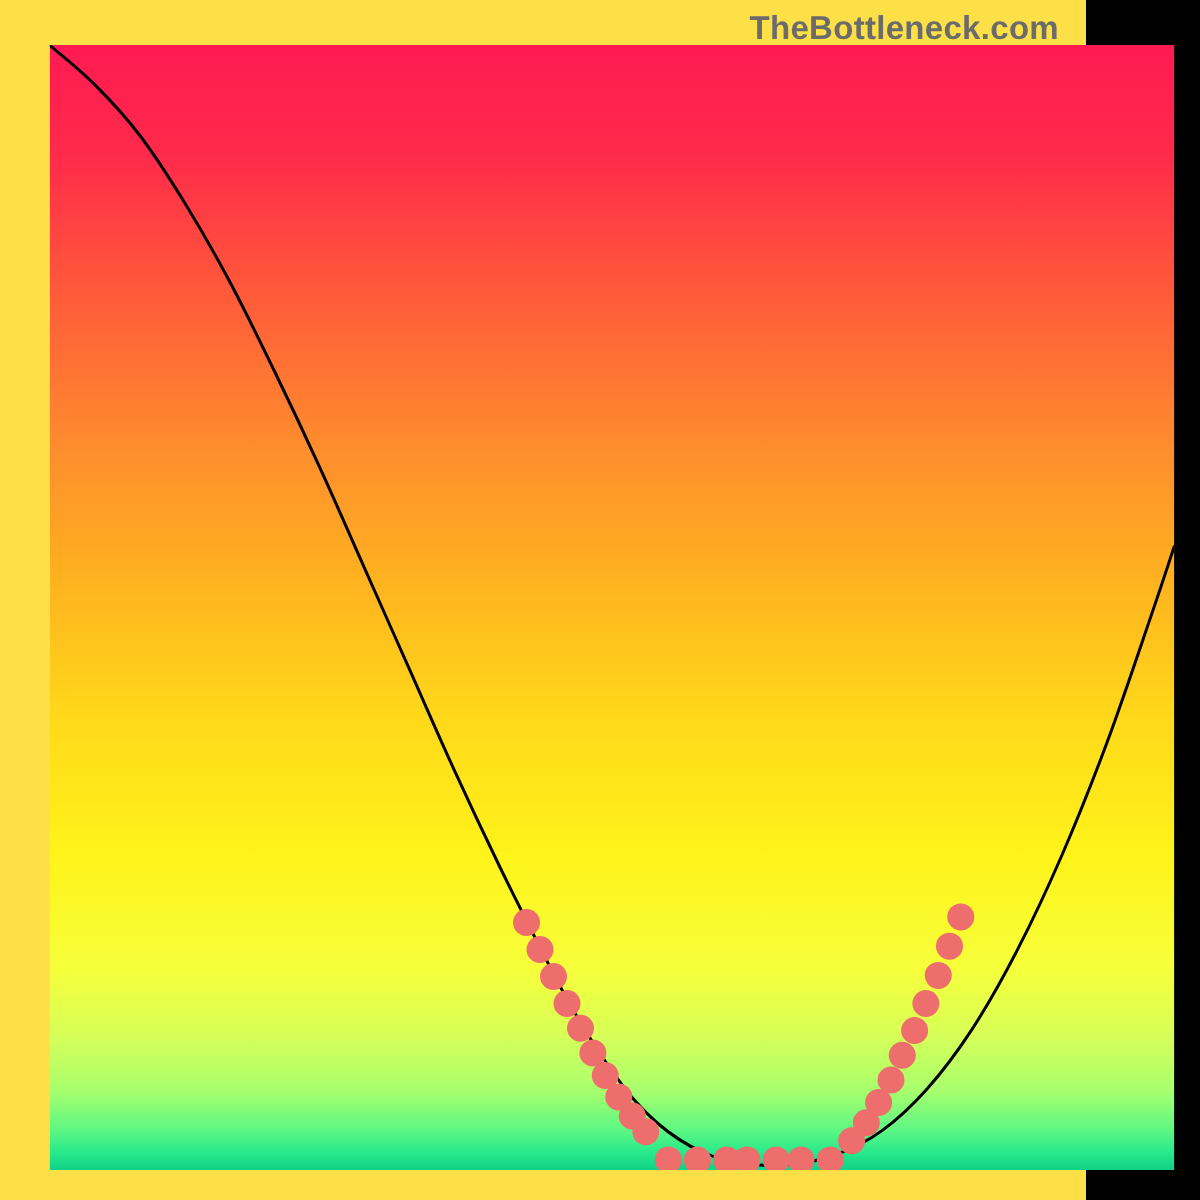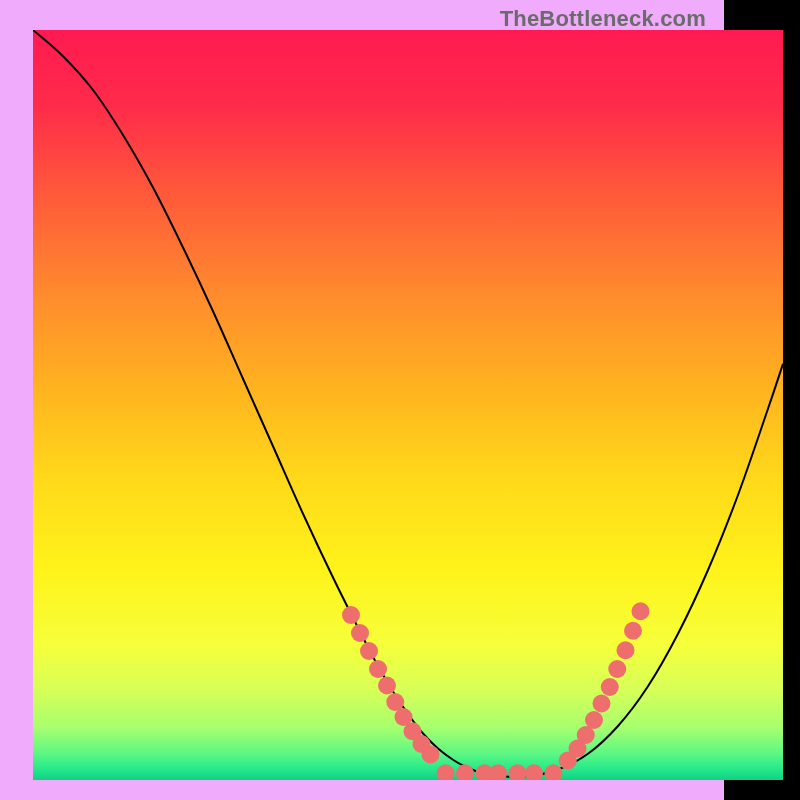--- a/index.html
+++ b/index.html
@@ -9,21 +9,21 @@
     height: 800px;
     background: #000;
     overflow: hidden;
   }
   .frame {
     position: absolute;
     left: 0;
     top: 0;
     width: 724px;
     height: 800px;
-    background: #f0abfc;
+    background: #fde047;
   }
   .plot-area {
     position: absolute;
     left: 33px;
     top: 30px;
     width: 750px;
     height: 750px;
     overflow: hidden;
   }
   .gradient {

